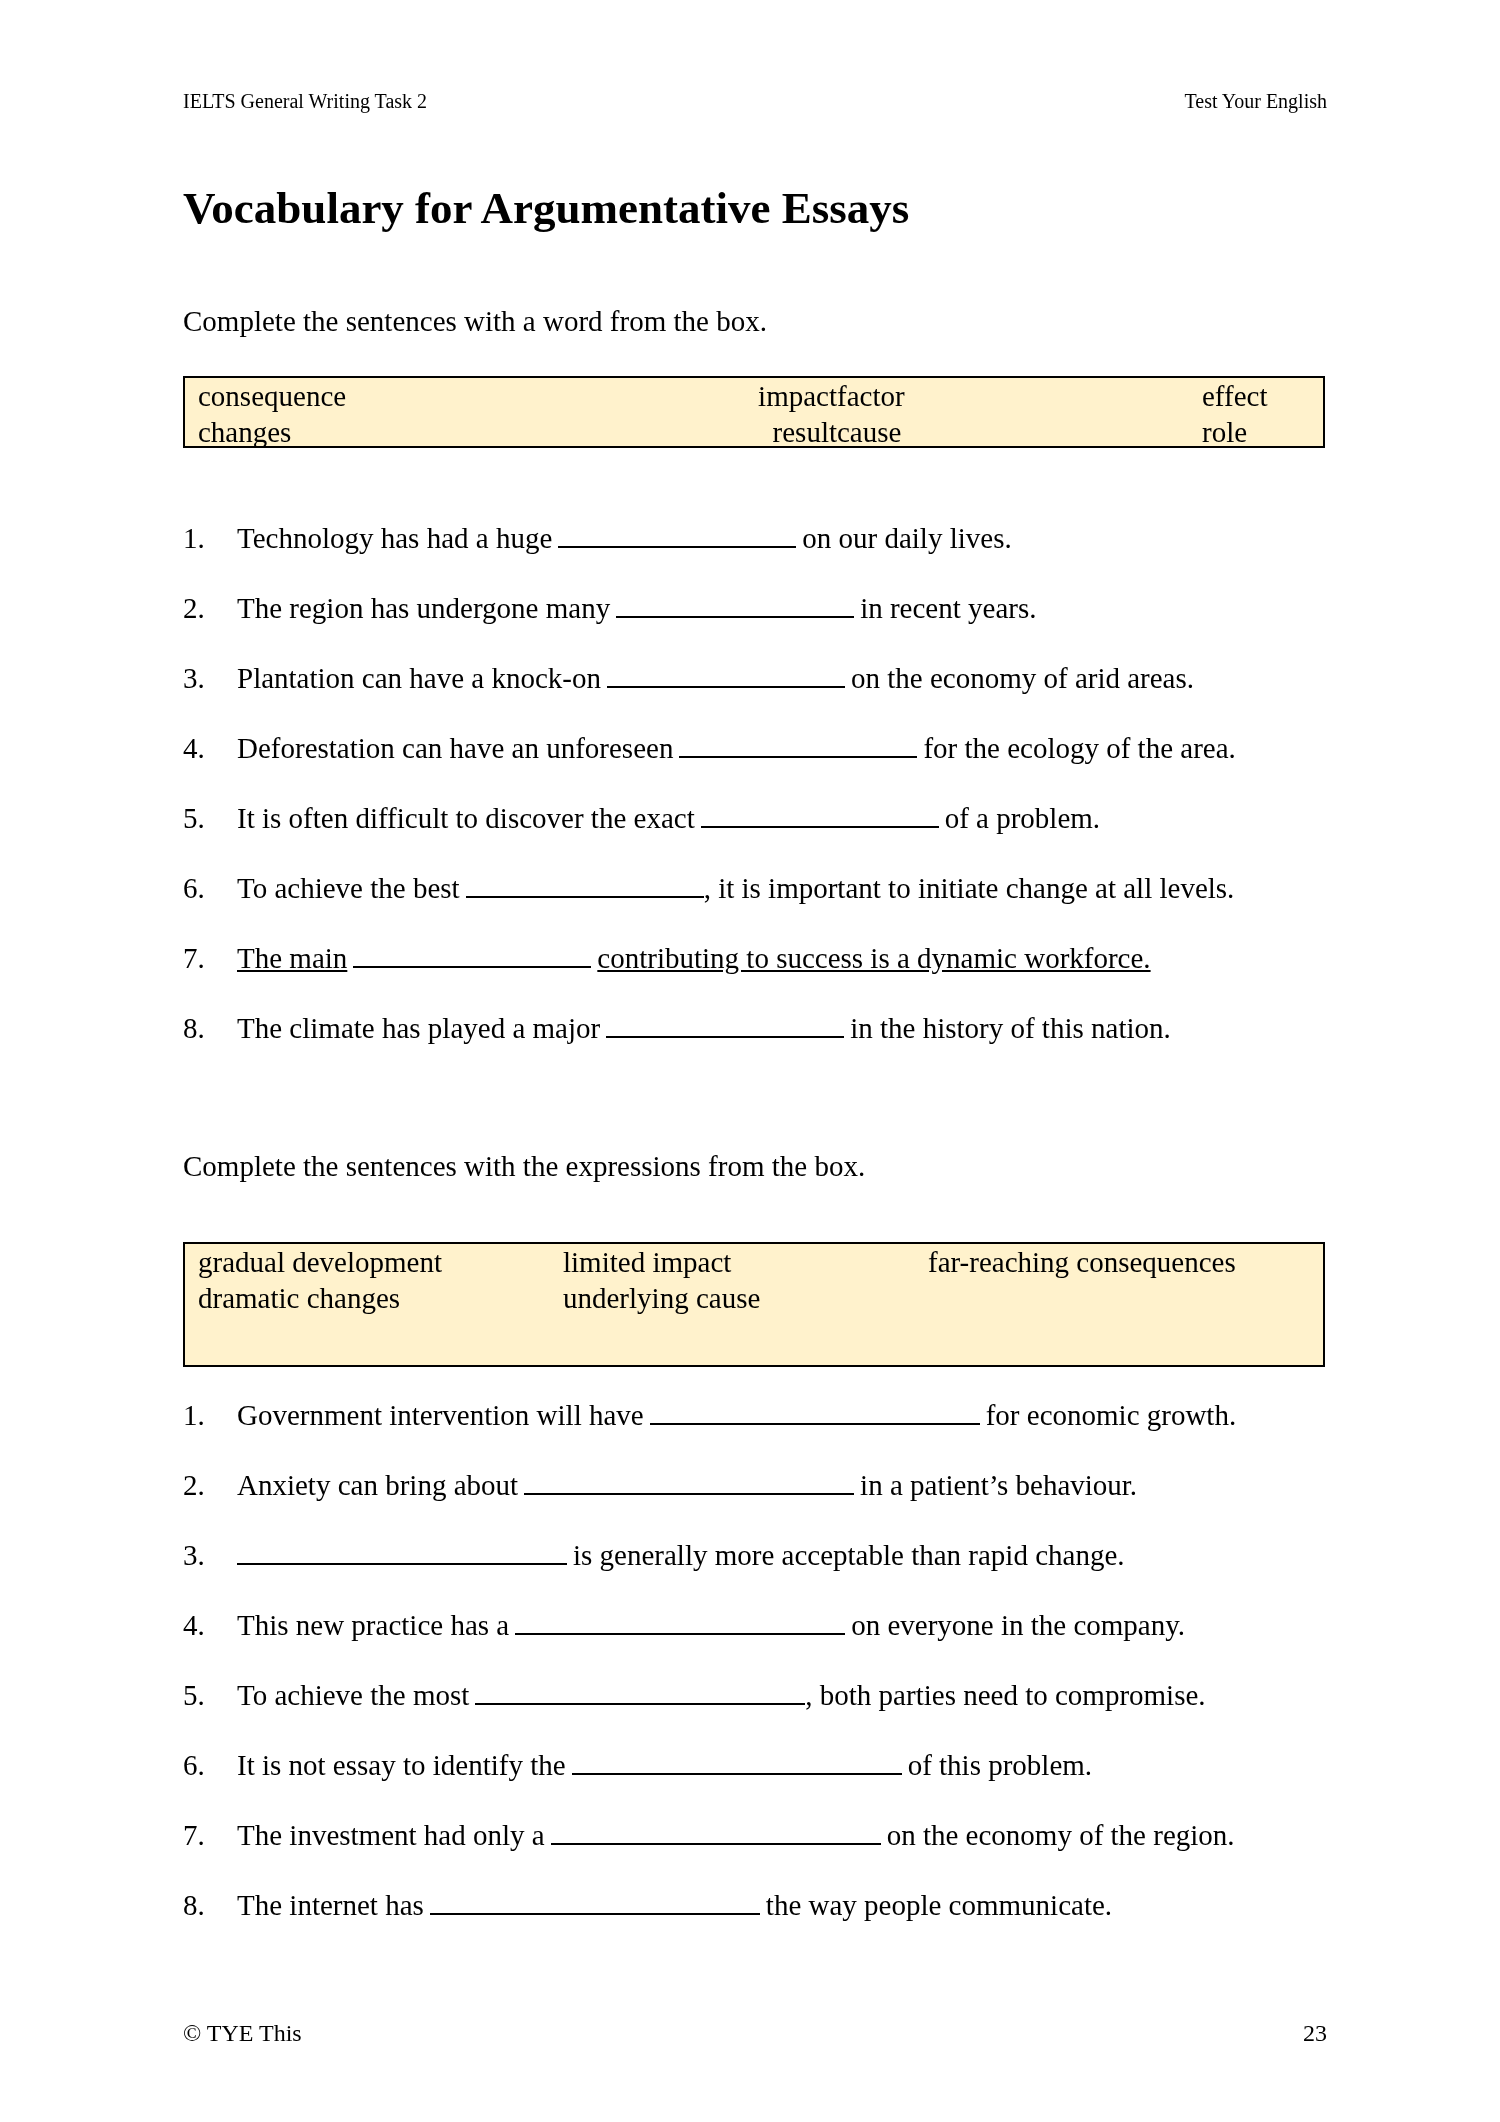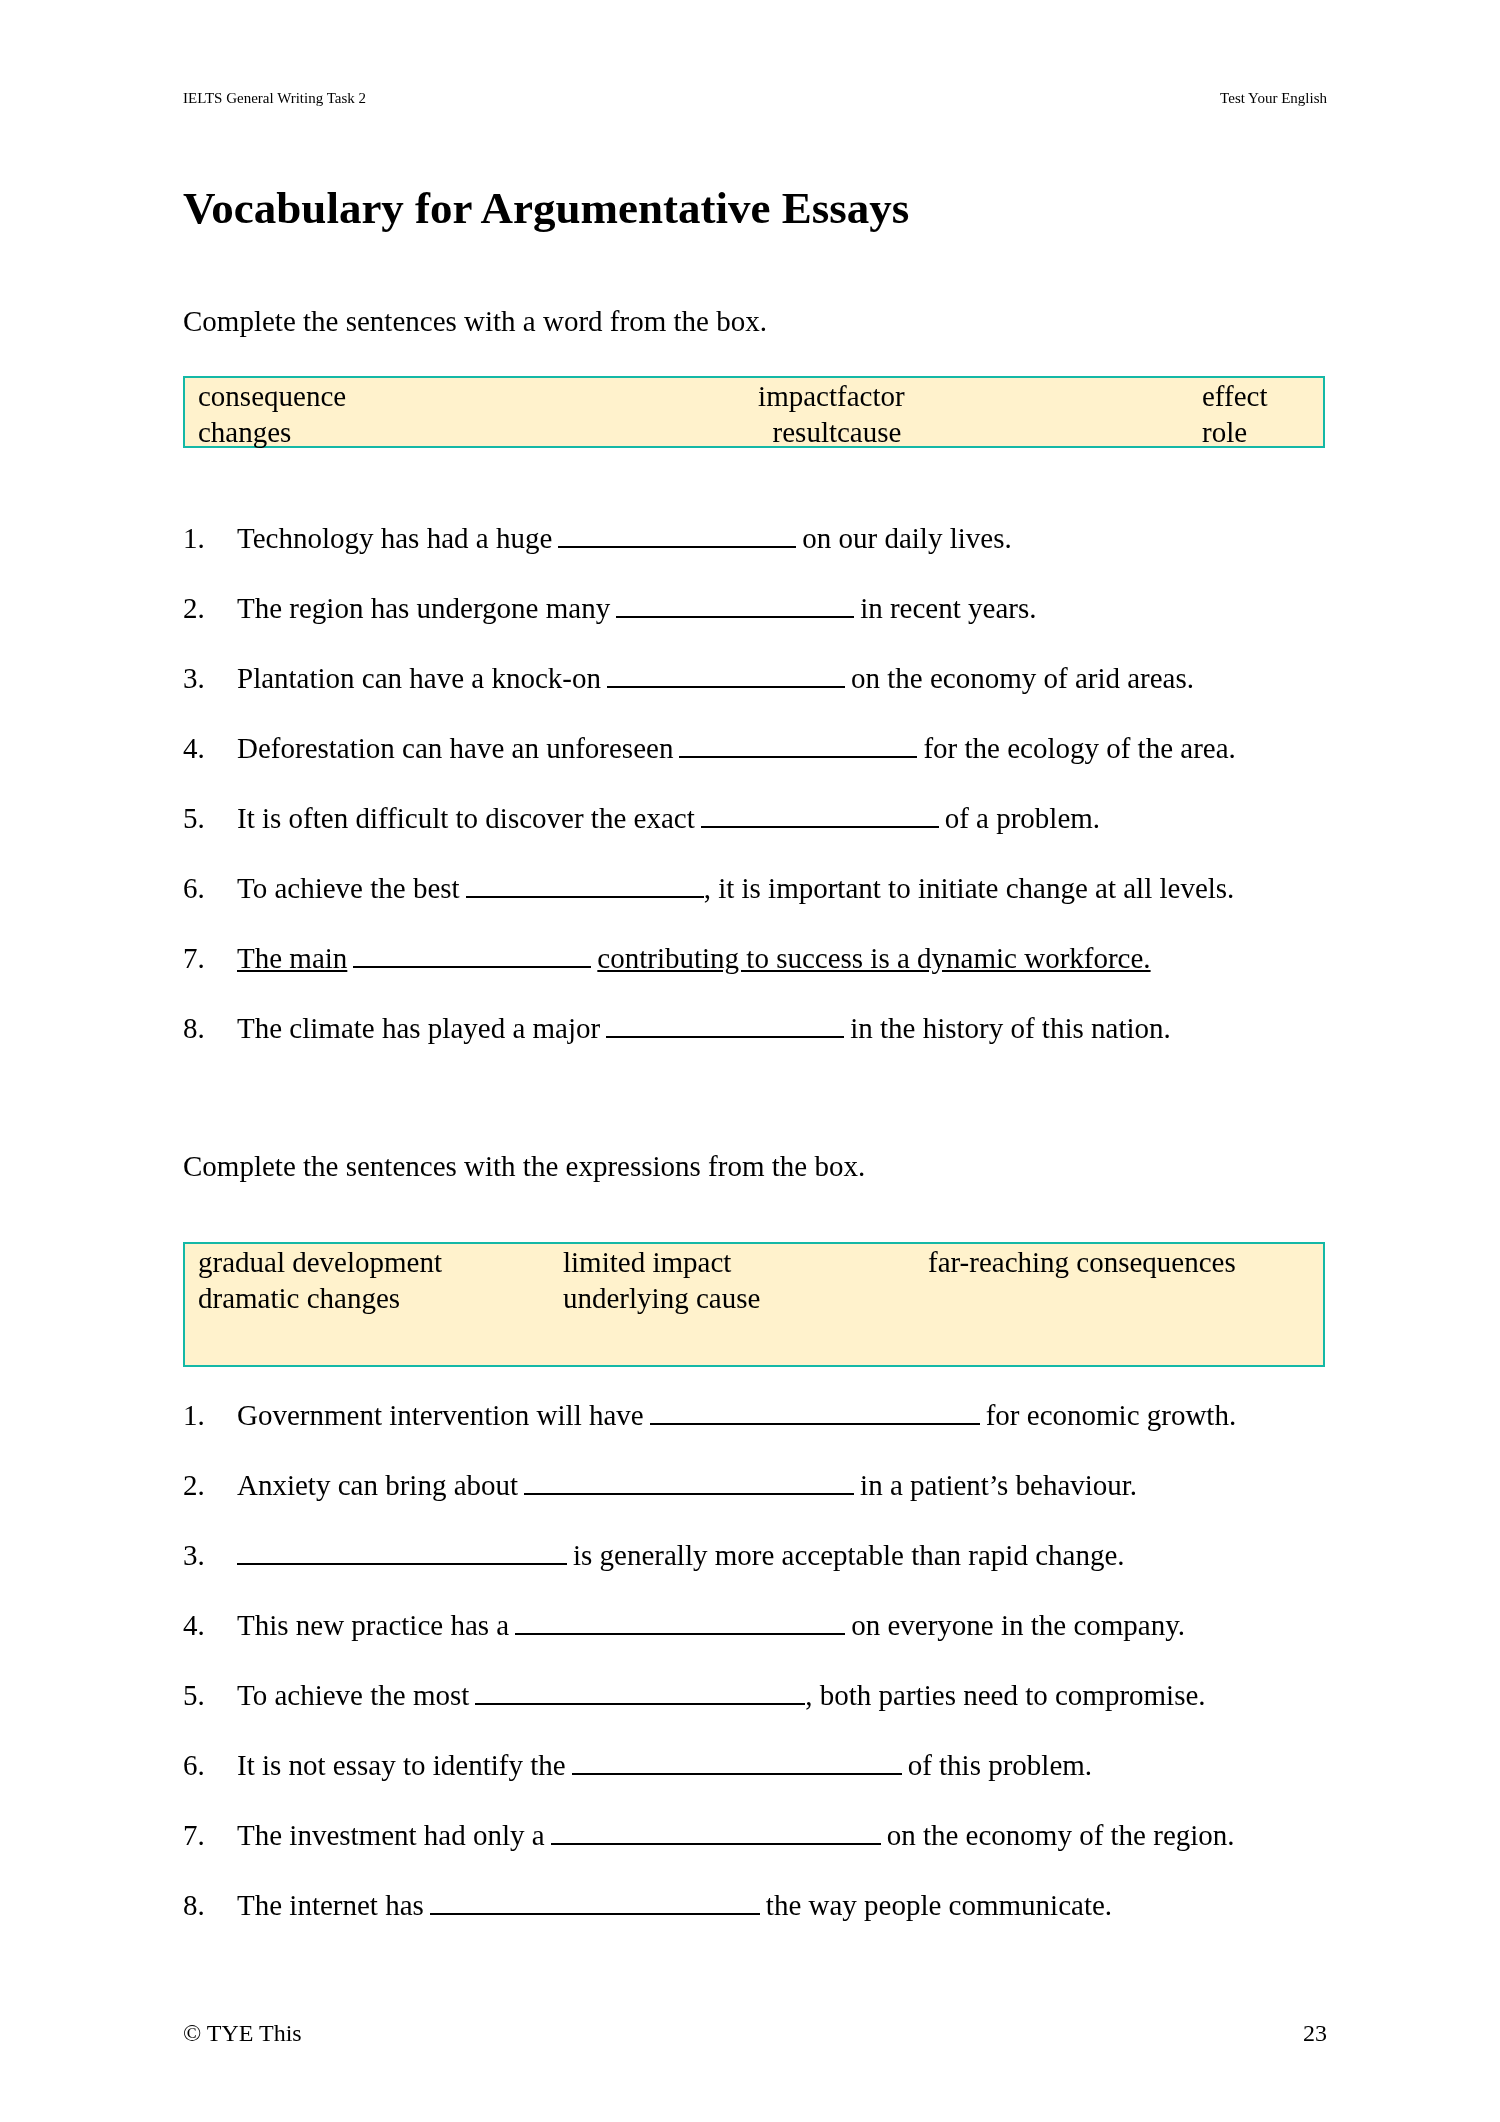--- a/index.html
+++ b/index.html
@@ -1,24 +1,24 @@
 <!DOCTYPE html>
 <html><head>
 <meta charset="utf-8">
 <style>
   html, body { margin: 0; padding: 0; background: #ffffff; }
   body { width: 1500px; height: 2122px; position: relative; overflow: hidden;
          font-family: "Liberation Serif", serif; color: #000; }
   .abs { position: absolute; }
-  .hdr { font-size: 15px; top: 90px; }
+  .hdr { font-size: 20px; top: 90px; }
   .hdr-left { left: 183px; }
   .hdr-right { right: 173px; }
   .title { left: 183px; top: 182px; font-size: 45px; font-weight: bold; margin: 0; }
   .instr { left: 183px; font-size: 29px; }
-  .box { left: 183px; width: 1142px; background: #fff2cc; border: 2px solid #14b8a6;
+  .box { left: 183px; width: 1142px; background: #fff2cc; border: 2px solid #000000;
          box-sizing: border-box; font-size: 29px; line-height: 36px; padding: 0 0 0 13px; }
   .box-row { display: flex; height: 36px; white-space: nowrap; }
   .box1 .c0 { width: 274px; } .box1 .c1 { width: 365px; text-align: right; } .box1 .c2 { width: 365px; } .box1 .c3 { width: 120px; }
   .box2 .c0 { width: 365px; } .box2 .c1 { width: 365px; } .box2 .c2 { width: 380px; }
   .list { left: 183px; width: 1160px; font-size: 29px; }
   .item { position: absolute; left: 0; white-space: nowrap; }
   .num { display: inline-block; width: 54px; }
   .blank { display: inline-block; border-bottom: 2px solid #000; height: 26px; vertical-align: baseline; margin: 0 6px; }
   .blank.w1 { width: 238px; }
   .blank.w2 { width: 330px; }

